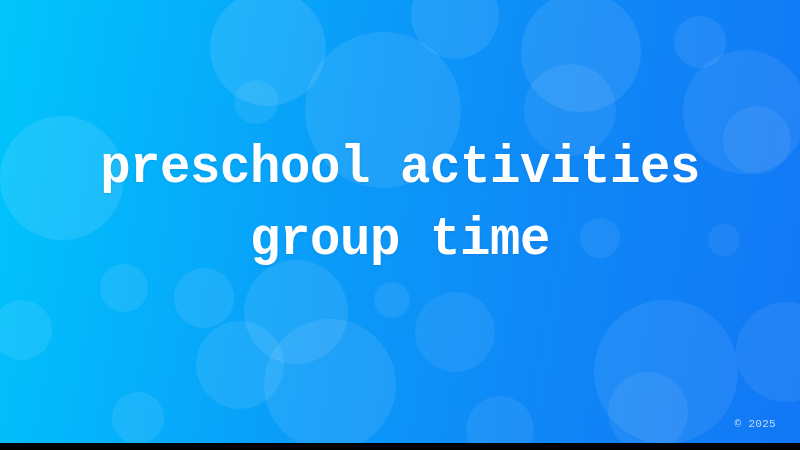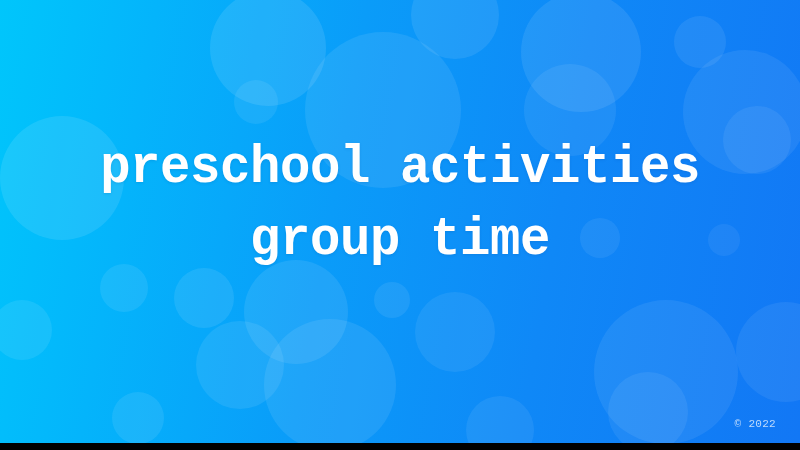--- a/index.html
+++ b/index.html
@@ -98,15 +98,15 @@
       <div class="bokeh-circle" style="left: 608px; top: 372px; width: 80px; height: 80px; background: rgb(255, 255, 255); opacity: 0.07;"></div>
       <div class="bokeh-circle" style="left: 736px; top: 302px; width: 100px; height: 100px; background: rgb(255, 255, 255); opacity: 0.07;"></div>
       <div class="bokeh-circle" style="left: 708px; top: 224px; width: 32px; height: 32px; background: rgb(255, 255, 255); opacity: 0.06;"></div>
     </div>
 
   <div id="title-block">
     <div class="title-line">preschool activities</div>
     <div class="title-line">group time</div>
   </div>
 
-  <div id="copyright">© 2022</div>
+  <div id="copyright">© 2025</div>
 
 </div>
 
 </body></html>

